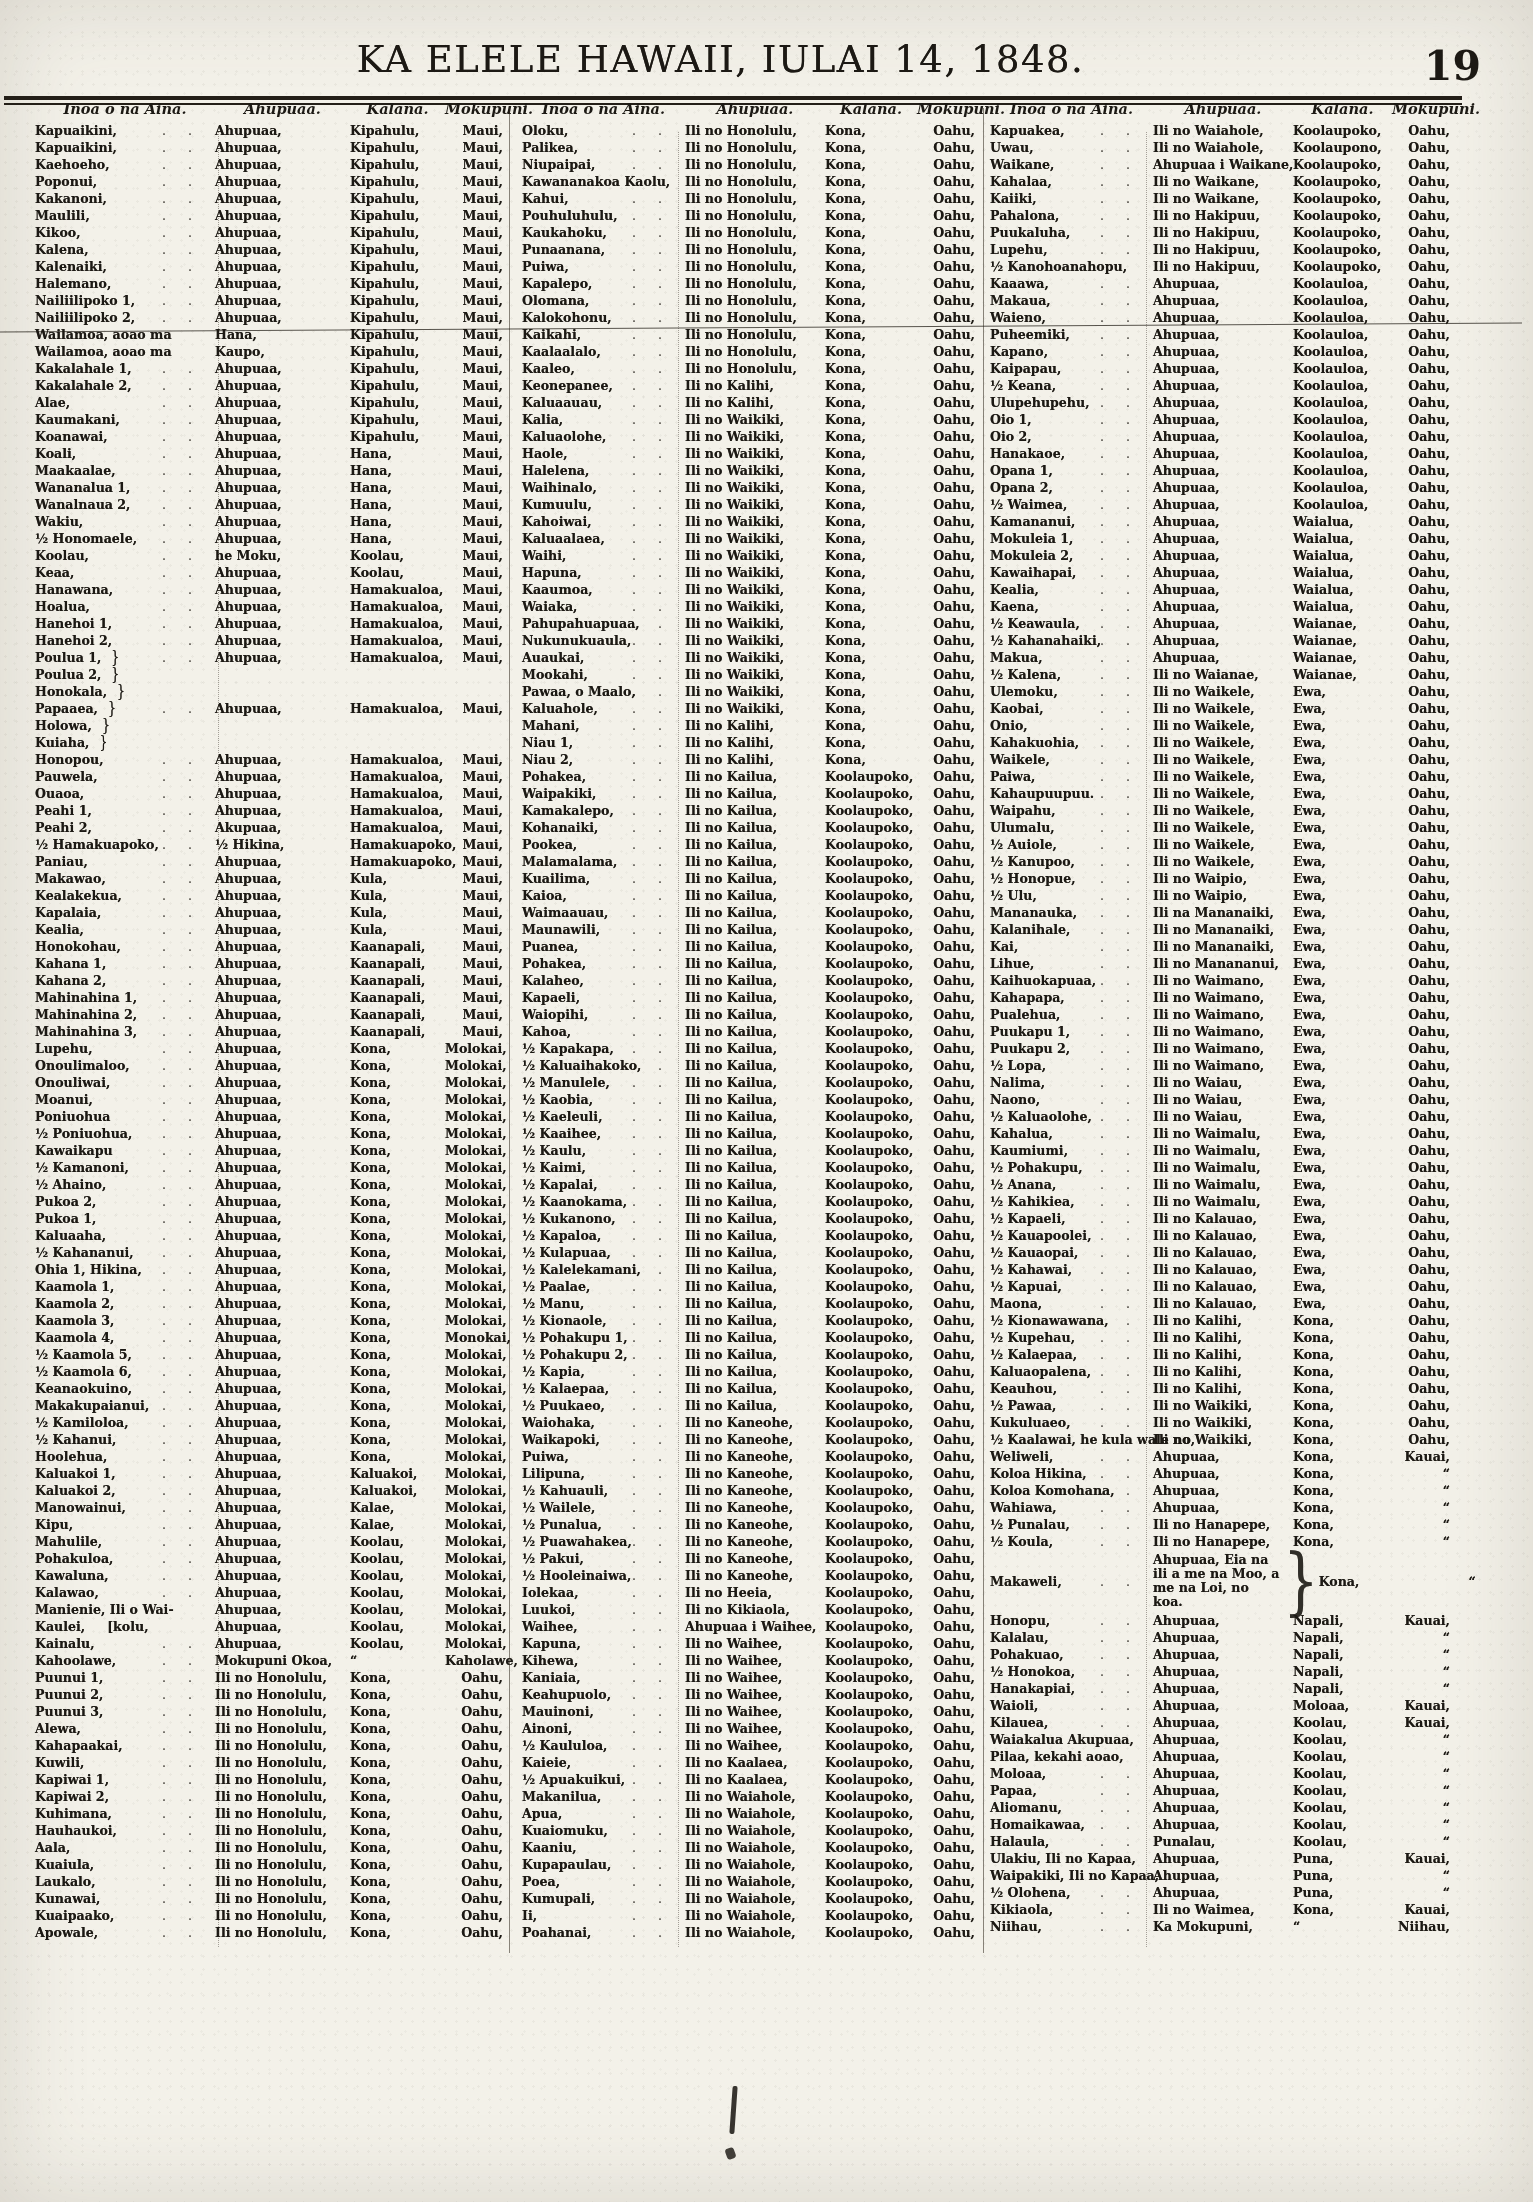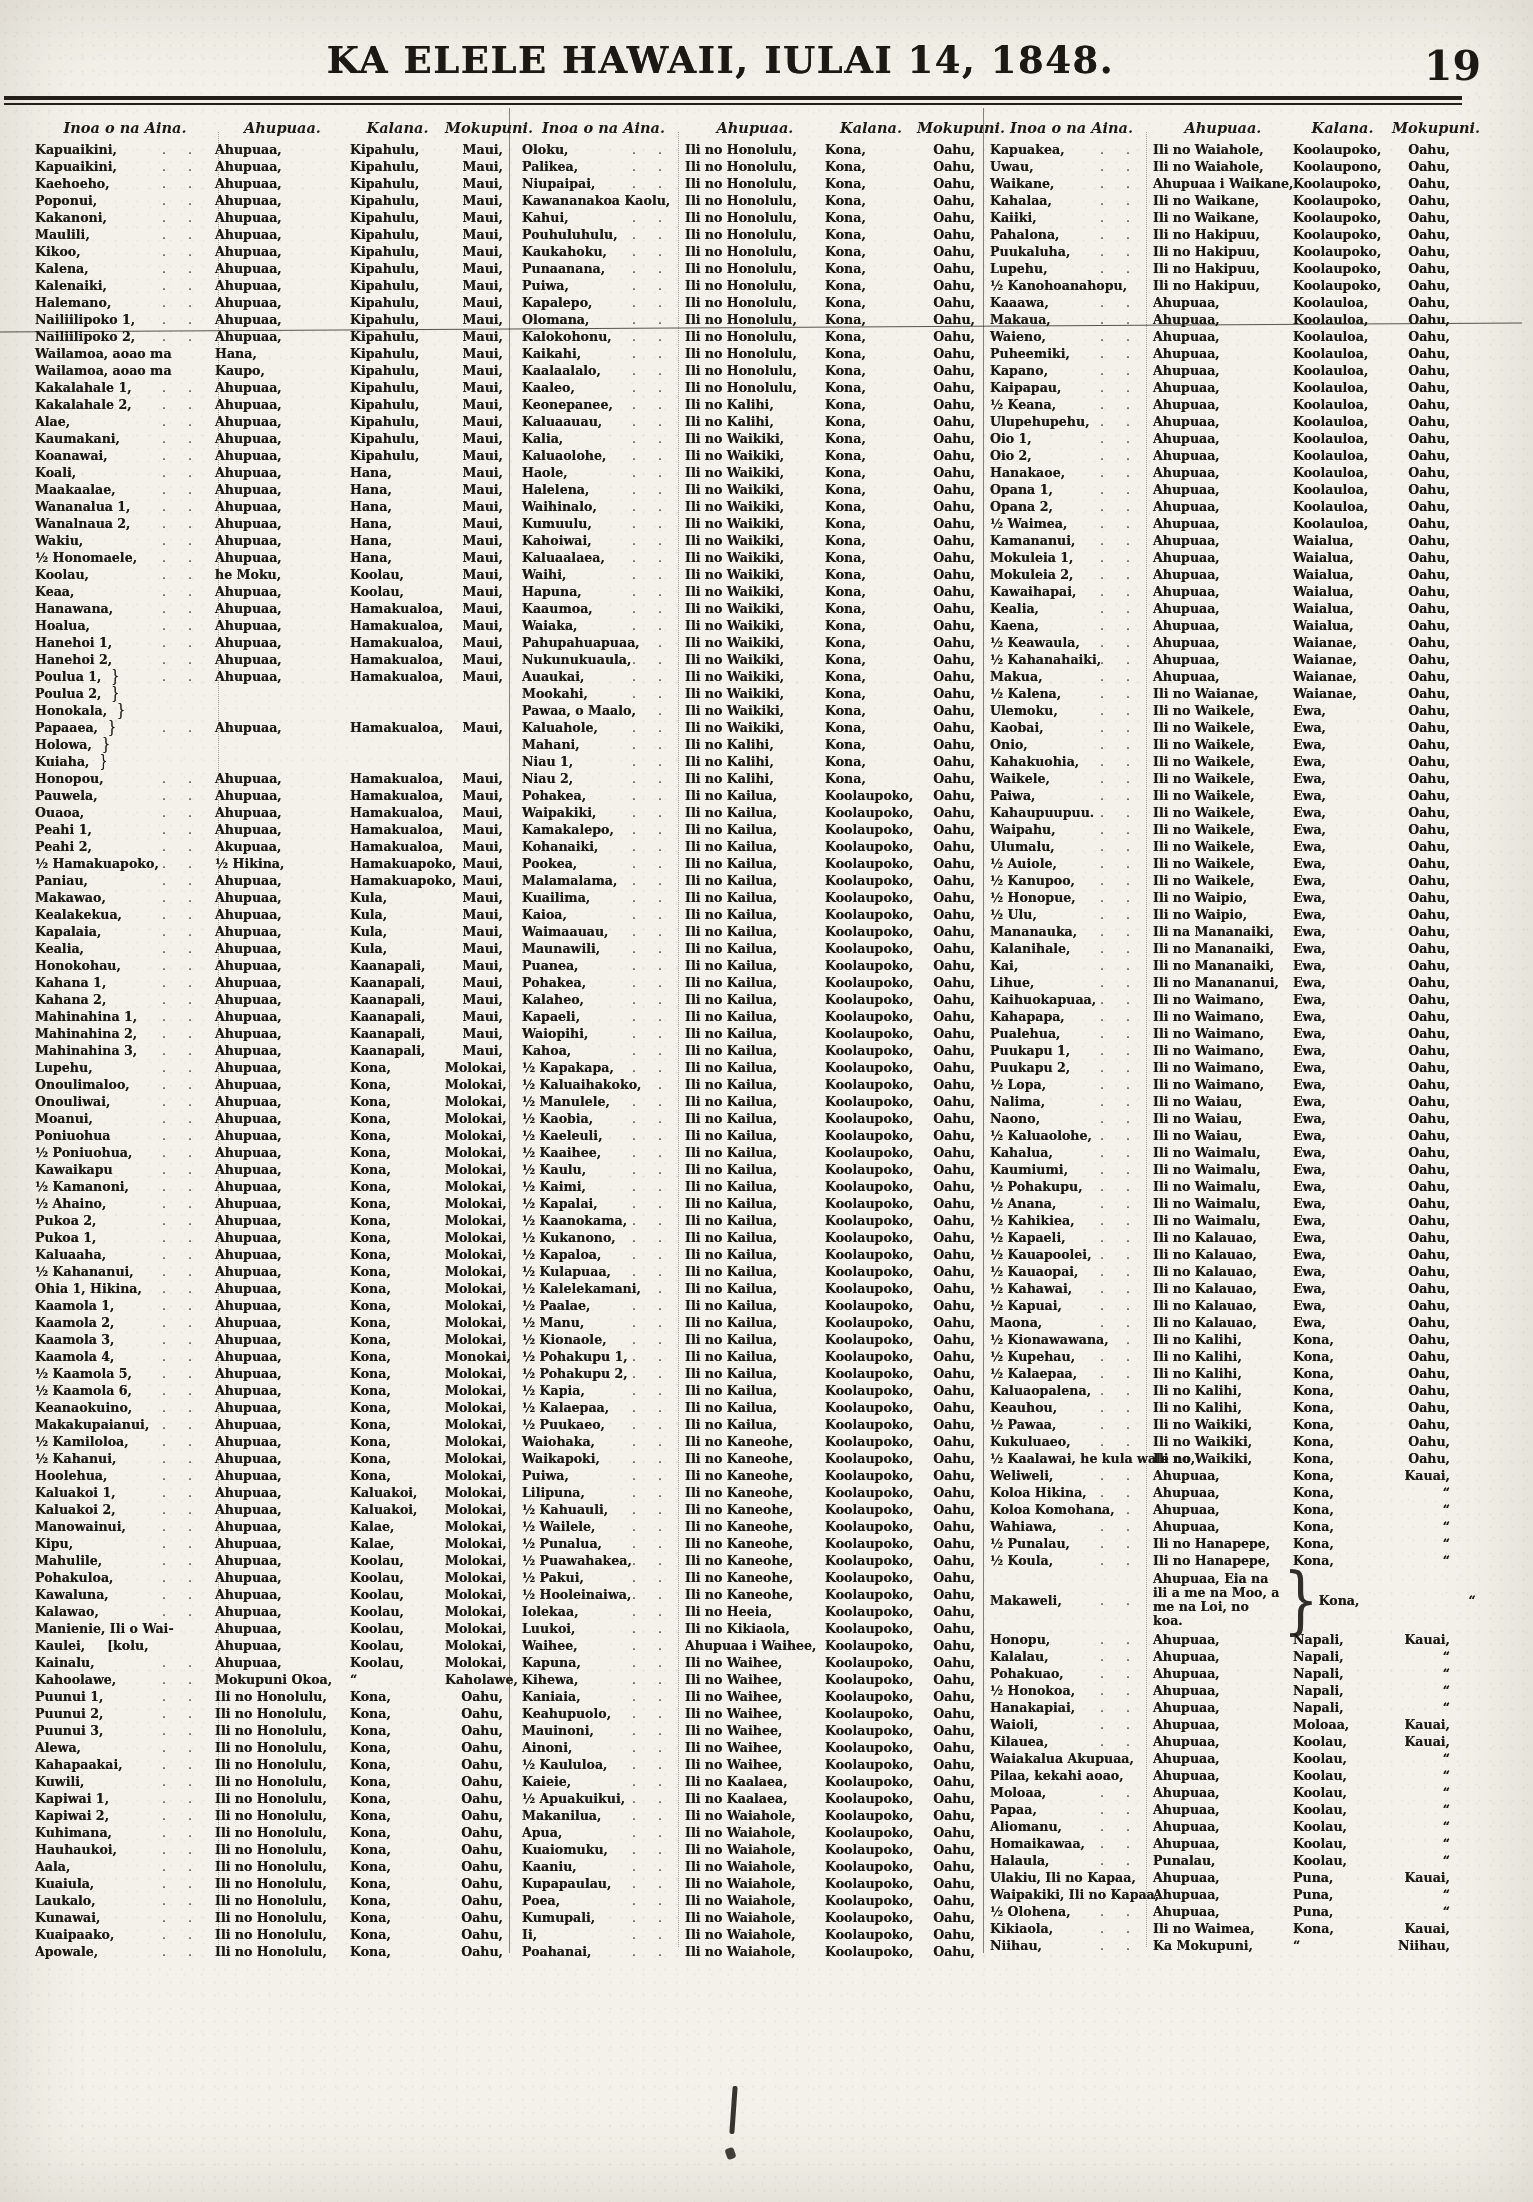--- a/index.html
+++ b/index.html
@@ -10,29 +10,29 @@
       radial-gradient(rgba(70,62,50,0.055) 1px, transparent 1.3px),
       radial-gradient(rgba(70,62,50,0.04) 1px, transparent 1.2px);
     background-size:11px 13px, 17px 19px;
     background-position:0 0, 6px 8px;
     font-family:"DejaVu Serif","Liberation Serif",serif;
     color:#1c1914;
     box-shadow:inset 0 0 90px rgba(90,80,60,0.18);
   }
   .masthead-title{
     position:absolute;top:38px;left:47%;transform:translateX(-50%);
-    font-size:37px;font-weight:bold;letter-spacing:1.5px;white-space:nowrap;
+    font-size:37px;font-weight:normal;letter-spacing:1.5px;white-space:nowrap;
     text-shadow:0 0 0.6px rgba(20,16,10,0.8);
   }
   .page-number{position:absolute;top:42px;left:1424px;font-size:41px;font-weight:bold;}
   .mast-rule{
     position:absolute;top:96px;left:4px;width:1458px;height:3px;
     border-top:4px solid #241f18;border-bottom:2px solid #241f18;
   }
-  .group{position:absolute;top:117px;}
+  .group{position:absolute;top:98px;}
   .g1{left:35px;width:470px;}
   .g2{left:522px;width:455px;}
   .g3{left:990px;width:462px;}
   .ghead{display:flex;height:24px;line-height:22px;font-style:italic;font-weight:bold;font-size:14.5px;white-space:nowrap;}
   .ghead .h{flex:none;text-align:center;}
   .row{display:flex;height:17px;line-height:17px;font-size:12.6px;font-weight:bold;white-space:nowrap;text-shadow:0 0 0.5px rgba(25,20,12,0.65);}
   .c{flex:none;overflow:visible;}
   .cn{position:relative;}
   .cm{text-align:right;}
   .g1 .cn{width:180px}.g1 .ca{width:135px}.g1 .ck{width:95px}.g1 .cm{width:58px}

